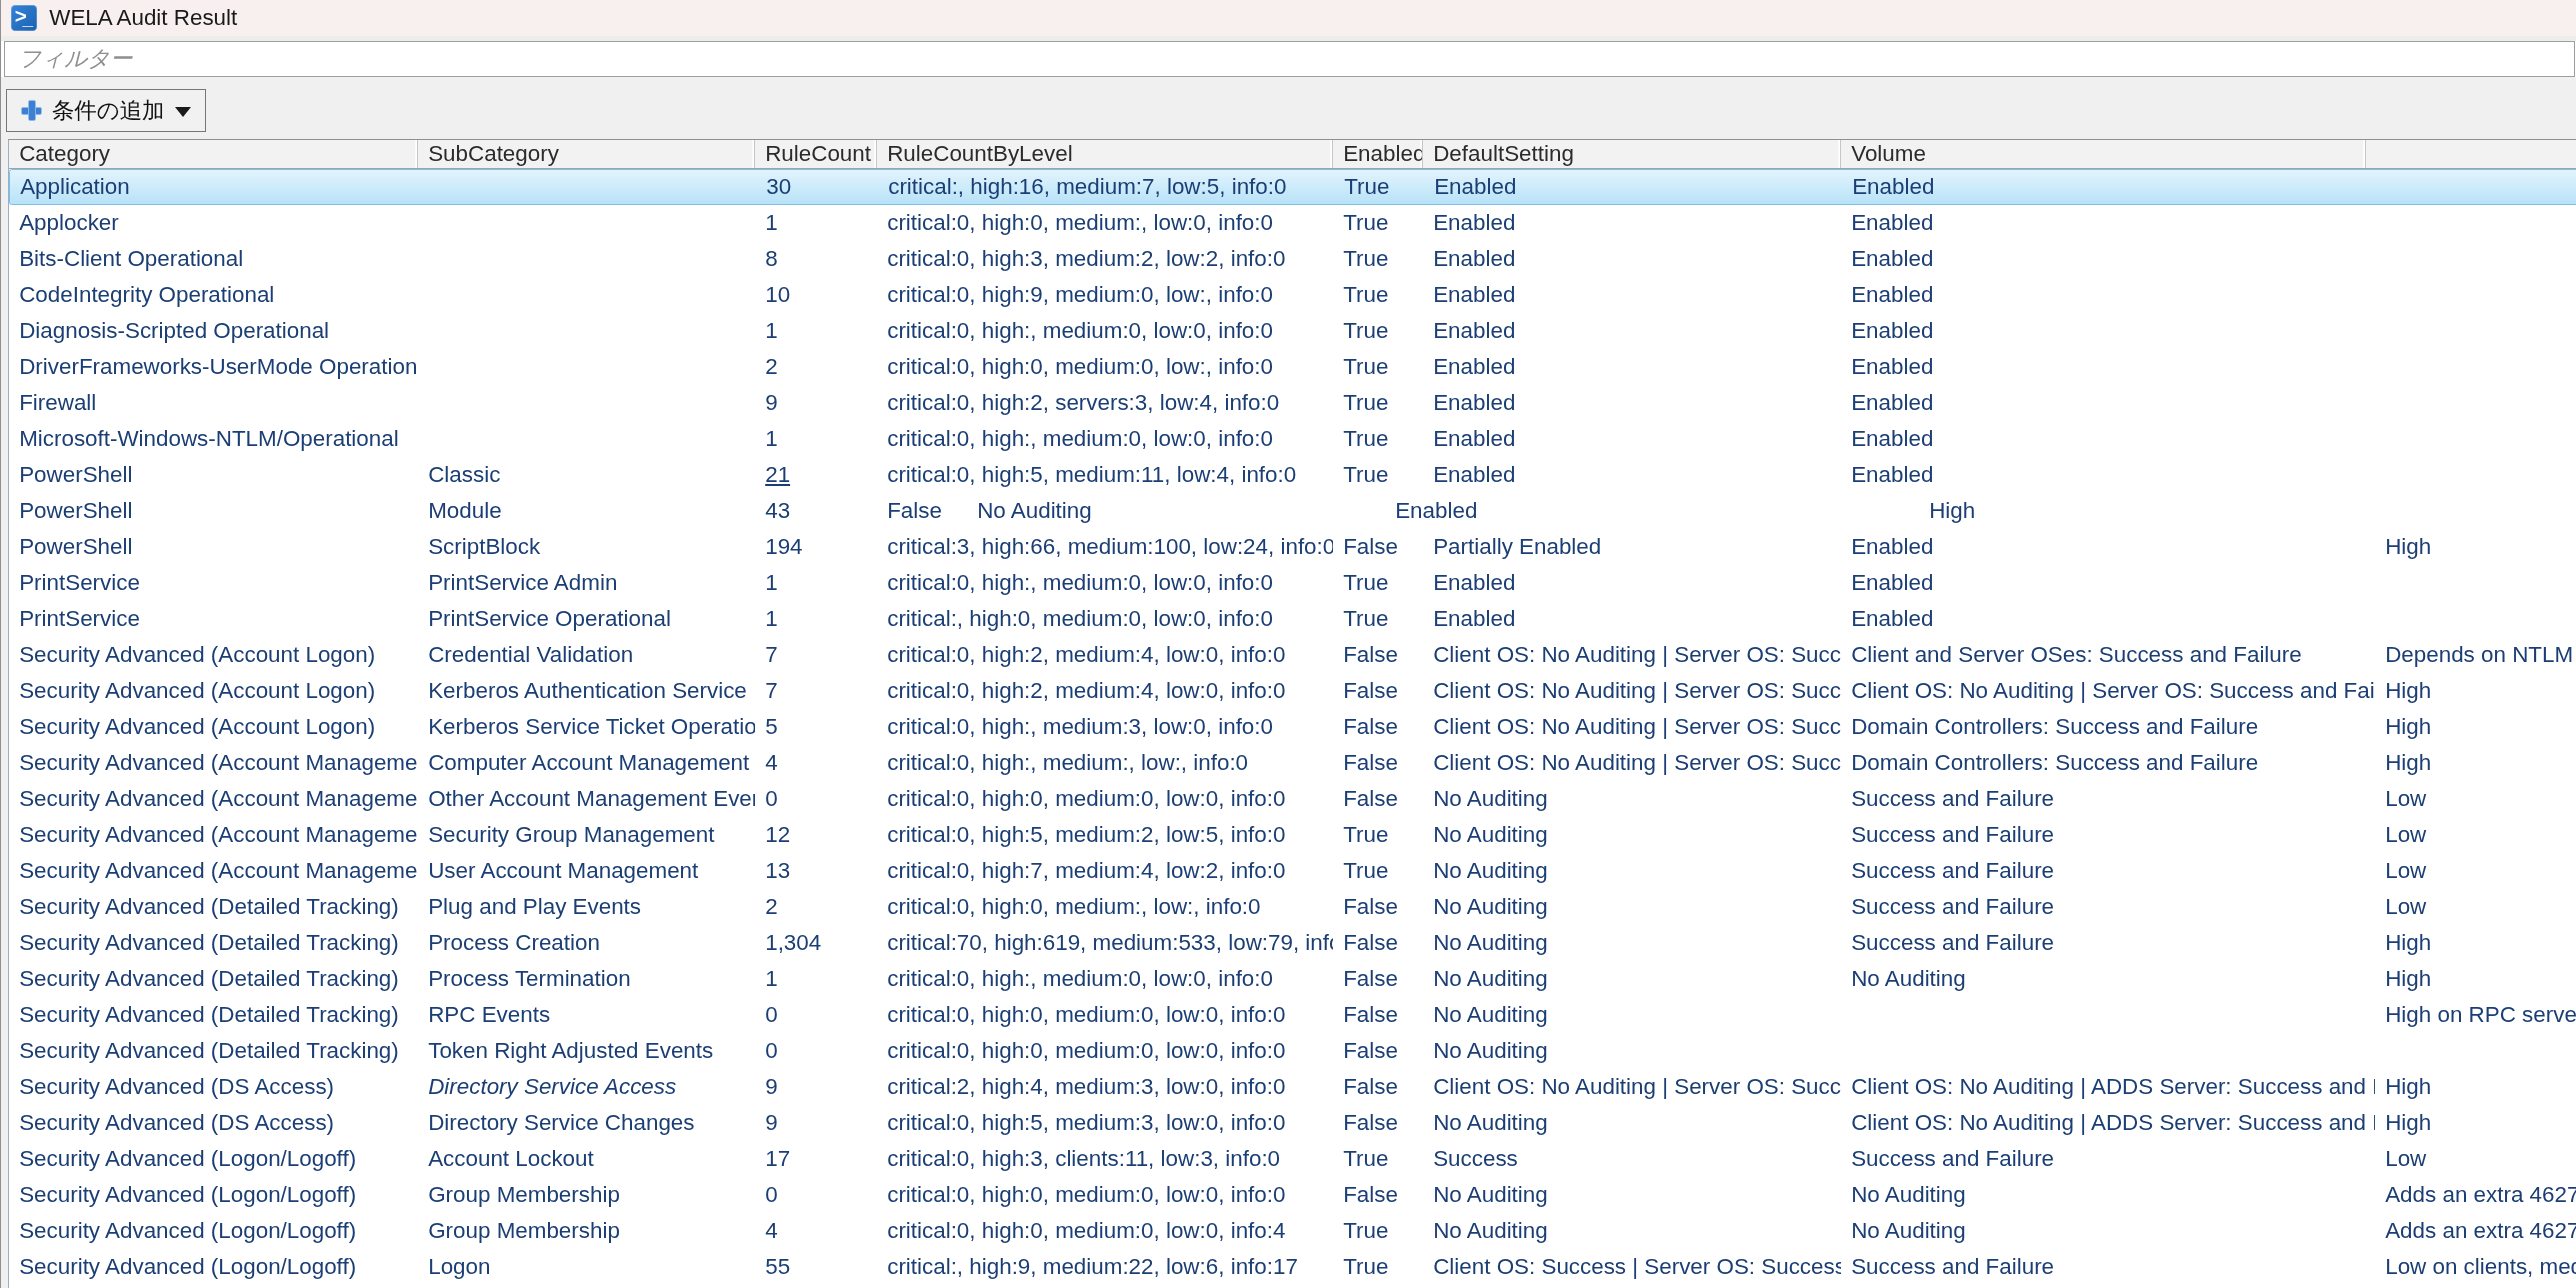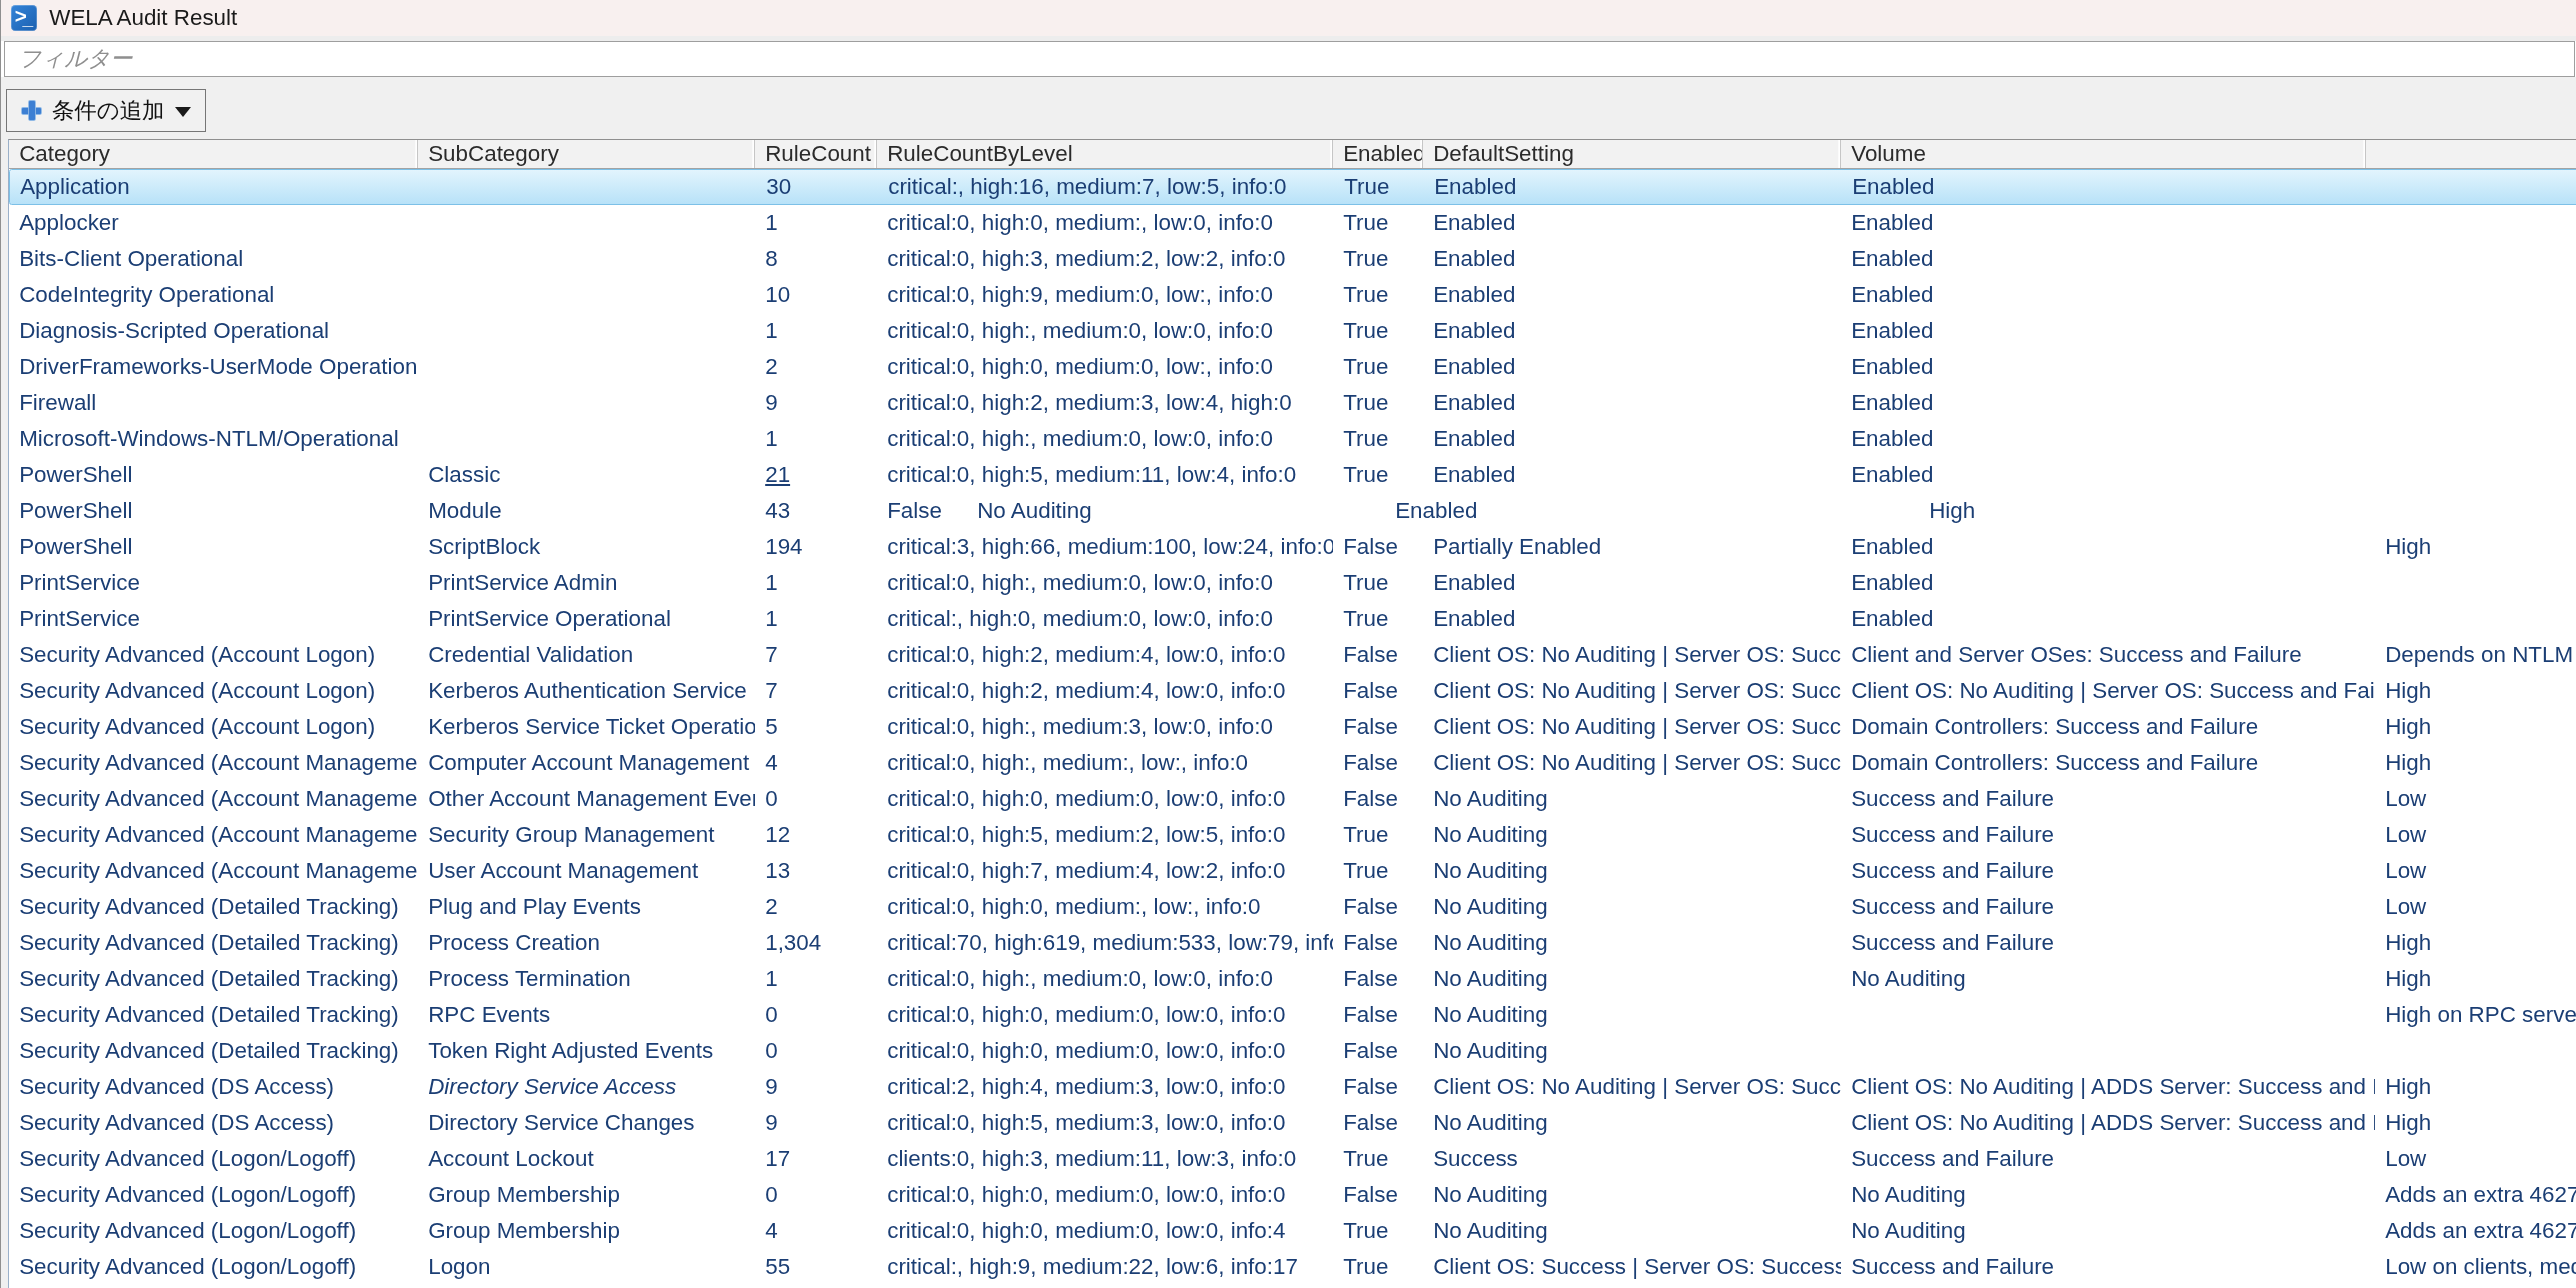--- a/index.html
+++ b/index.html
@@ -144,21 +144,21 @@
         <div class="dcell" style="width: 456px;">critical:0, high:0, medium:0, low:, info:0</div>
         <div class="dcell" style="width: 90px;">True</div>
         <div class="dcell" style="width: 418px;">Enabled</div>
         <div class="dcell" style="width: 534px;">Enabled</div>
         <div class="dcell" style="width: 525px;"></div>
       </div>
       <div class="grid-row">
         <div class="dcell" style="width: 409px;">Firewall</div>
         <div class="dcell" style="width: 337px;"></div>
         <div class="dcell" style="width: 122px;">9</div>
-        <div class="dcell" style="width: 456px;">critical:0, high:2, medium:3, low:4, high:0</div>
+        <div class="dcell" style="width: 456px;">critical:0, high:2, servers:3, low:4, info:0</div>
         <div class="dcell" style="width: 90px;">True</div>
         <div class="dcell" style="width: 418px;">Enabled</div>
         <div class="dcell" style="width: 534px;">Enabled</div>
         <div class="dcell" style="width: 525px;"></div>
       </div>
       <div class="grid-row">
         <div class="dcell" style="width: 409px;">Microsoft-Windows-NTLM/Operational</div>
         <div class="dcell" style="width: 337px;"></div>
         <div class="dcell" style="width: 122px;">1</div>
         <div class="dcell" style="width: 456px;">critical:0, high:, medium:0, low:0, info:0</div>
@@ -353,21 +353,21 @@
         <div class="dcell" style="width: 456px;">critical:0, high:5, medium:3, low:0, info:0</div>
         <div class="dcell" style="width: 90px;">False</div>
         <div class="dcell" style="width: 418px;">No Auditing</div>
         <div class="dcell" style="width: 534px;">Client OS: No Auditing | ADDS Server: Success and Fail...</div>
         <div class="dcell" style="width: 525px;">High</div>
       </div>
       <div class="grid-row">
         <div class="dcell" style="width: 409px;">Security Advanced (Logon/Logoff)</div>
         <div class="dcell" style="width: 337px;">Account Lockout</div>
         <div class="dcell" style="width: 122px;">17</div>
-        <div class="dcell" style="width: 456px;">clients:0, high:3, medium:11, low:3, info:0</div>
+        <div class="dcell" style="width: 456px;">critical:0, high:3, clients:11, low:3, info:0</div>
         <div class="dcell" style="width: 90px;">True</div>
         <div class="dcell" style="width: 418px;">Success</div>
         <div class="dcell" style="width: 534px;">Success and Failure</div>
         <div class="dcell" style="width: 525px;">Low</div>
       </div>
       <div class="grid-row">
         <div class="dcell" style="width: 409px;">Security Advanced (Logon/Logoff)</div>
         <div class="dcell" style="width: 337px;">Group Membership</div>
         <div class="dcell" style="width: 122px;">0</div>
         <div class="dcell" style="width: 456px;">critical:0, high:0, medium:0, low:0, info:0</div>

